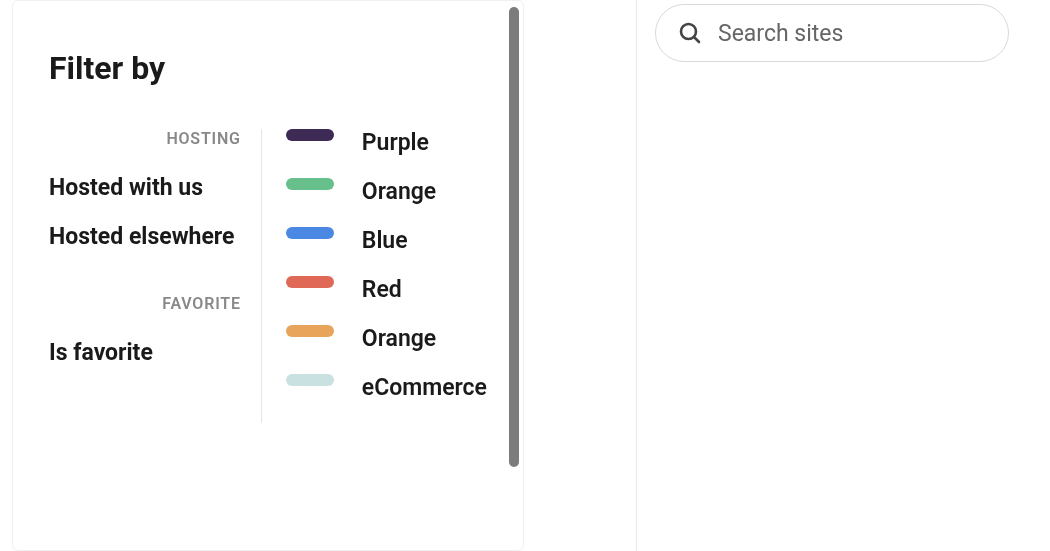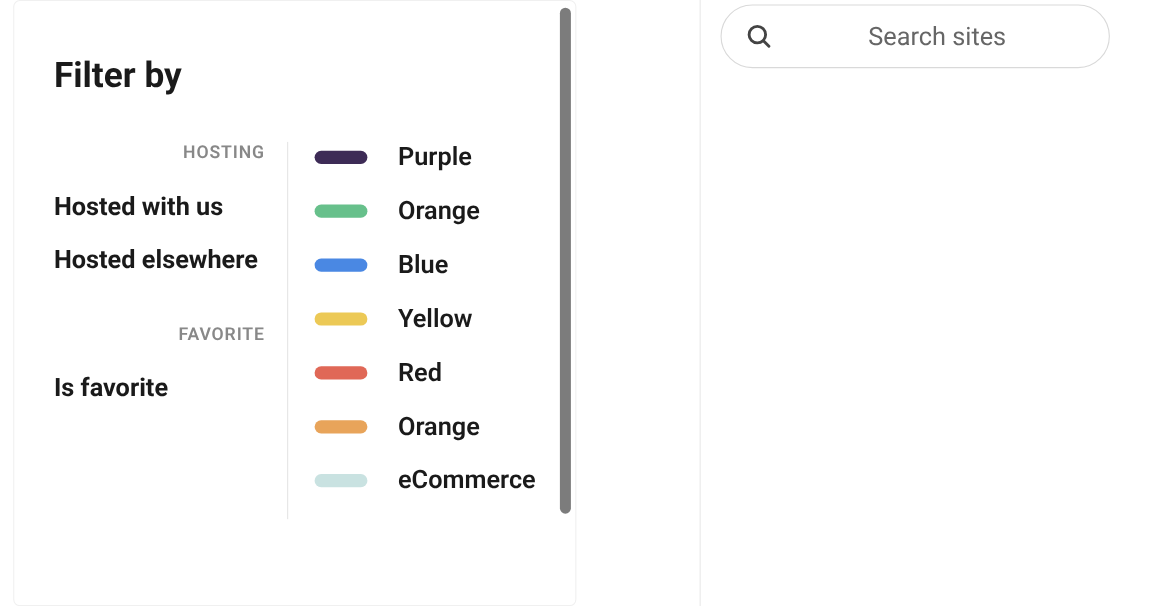--- a/index.html
+++ b/index.html
@@ -59,21 +59,21 @@
       font-weight: 700;
       color: #1a1a1a;
       margin-bottom: 22px;
       cursor: pointer;
     }
     .col-left .section2 {
       margin-top: 44px;
     }
     .label-row {
       display: flex;
-      align-items: center;
+      align-items: flex-start;
       gap: 28px;
       margin-bottom: 22px;
       cursor: pointer;
     }
     .swatch {
       width: 48px;
       height: 12px;
       border-radius: 6px;
       flex-shrink: 0;
     }
@@ -117,21 +117,20 @@
       flex-shrink: 0;
     }
     .search-input {
       border: none;
       outline: none;
       font-size: 23px;
       color: #666;
       background: transparent;
       width: 100%;
       font-family: inherit;
-      text-align: center;
     }
     .search-input::placeholder {
       color: #666;
     }
   </style>
 </head>
 <body>
 
 <div class="filter-panel">
   <h1 class="filter-title">Filter by</h1>
@@ -156,24 +155,20 @@
       </div>
       <div class="label-row">
         <div class="swatch" style="background:#67c08b"></div>
         <div class="label-text">Orange</div>
       </div>
       <div class="label-row">
         <div class="swatch" style="background:#4a88e3"></div>
         <div class="label-text">Blue</div>
       </div>
       <div class="label-row">
-        <div class="swatch" style="background:#ecc956"></div>
-        <div class="label-text">Yellow</div>
-      </div>
-      <div class="label-row">
         <div class="swatch" style="background:#e06857"></div>
         <div class="label-text">Red</div>
       </div>
       <div class="label-row">
         <div class="swatch" style="background:#e8a45a"></div>
         <div class="label-text">Orange</div>
       </div>
       <div class="label-row">
         <div class="swatch" style="background:#c9e2e1"></div>
         <div class="label-text">eCommerce</div>

